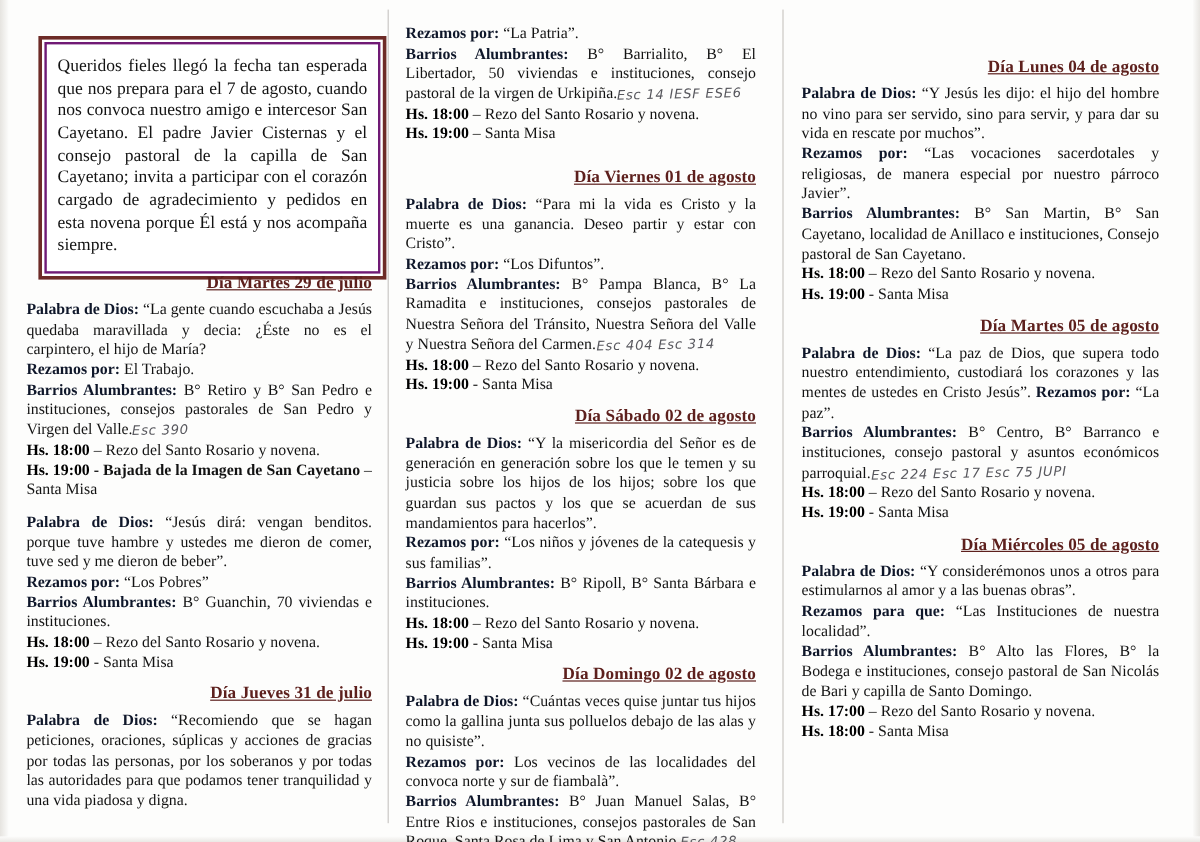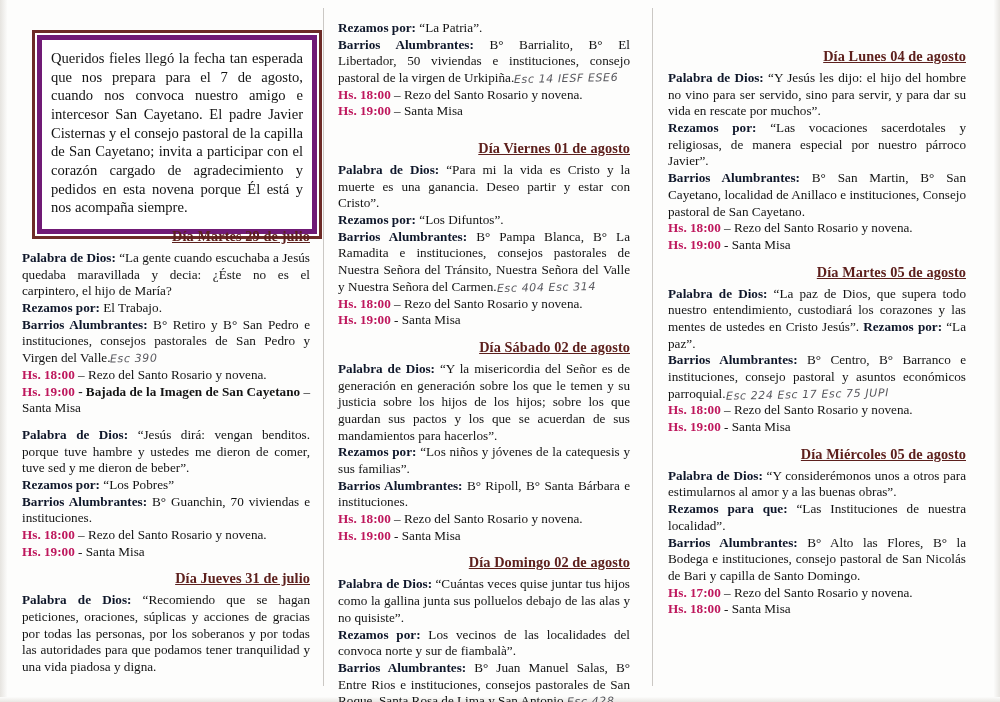--- a/index.html
+++ b/index.html
@@ -71,21 +71,21 @@
     position: absolute;
     left: 10px;
     top: 30px;
     width: 290px;
     box-sizing: border-box;
     border: 3px solid #6d2b27;
     padding: 2px;
     background: #ffffff;
   }
   .intro-box-inner {
-    border: 5px solid #701a75;
+    border: 2px solid #701a75;
     padding: 9px 9px 12px 9px;
   }
   .intro-box p {
     margin: 0;
     font-size: 14.6px;
     line-height: 1.28;
     text-align: justify;
     color: #121212;
   }
 
@@ -110,21 +110,21 @@
   }
   .day-body p {
     margin: 0;
   }
   .lbl {
     font-weight: bold;
     color: #0f172a;
   }
   .hs {
     font-weight: bold;
-    color: #be185d;
+    color: #000000;
   }
   .bold-run {
     font-weight: bold;
   }
   .hand {
     font-family: "DejaVu Sans", sans-serif;
     font-style: italic;
     font-size: 11px;
     color: #3b3b42;
     letter-spacing: .6px;

